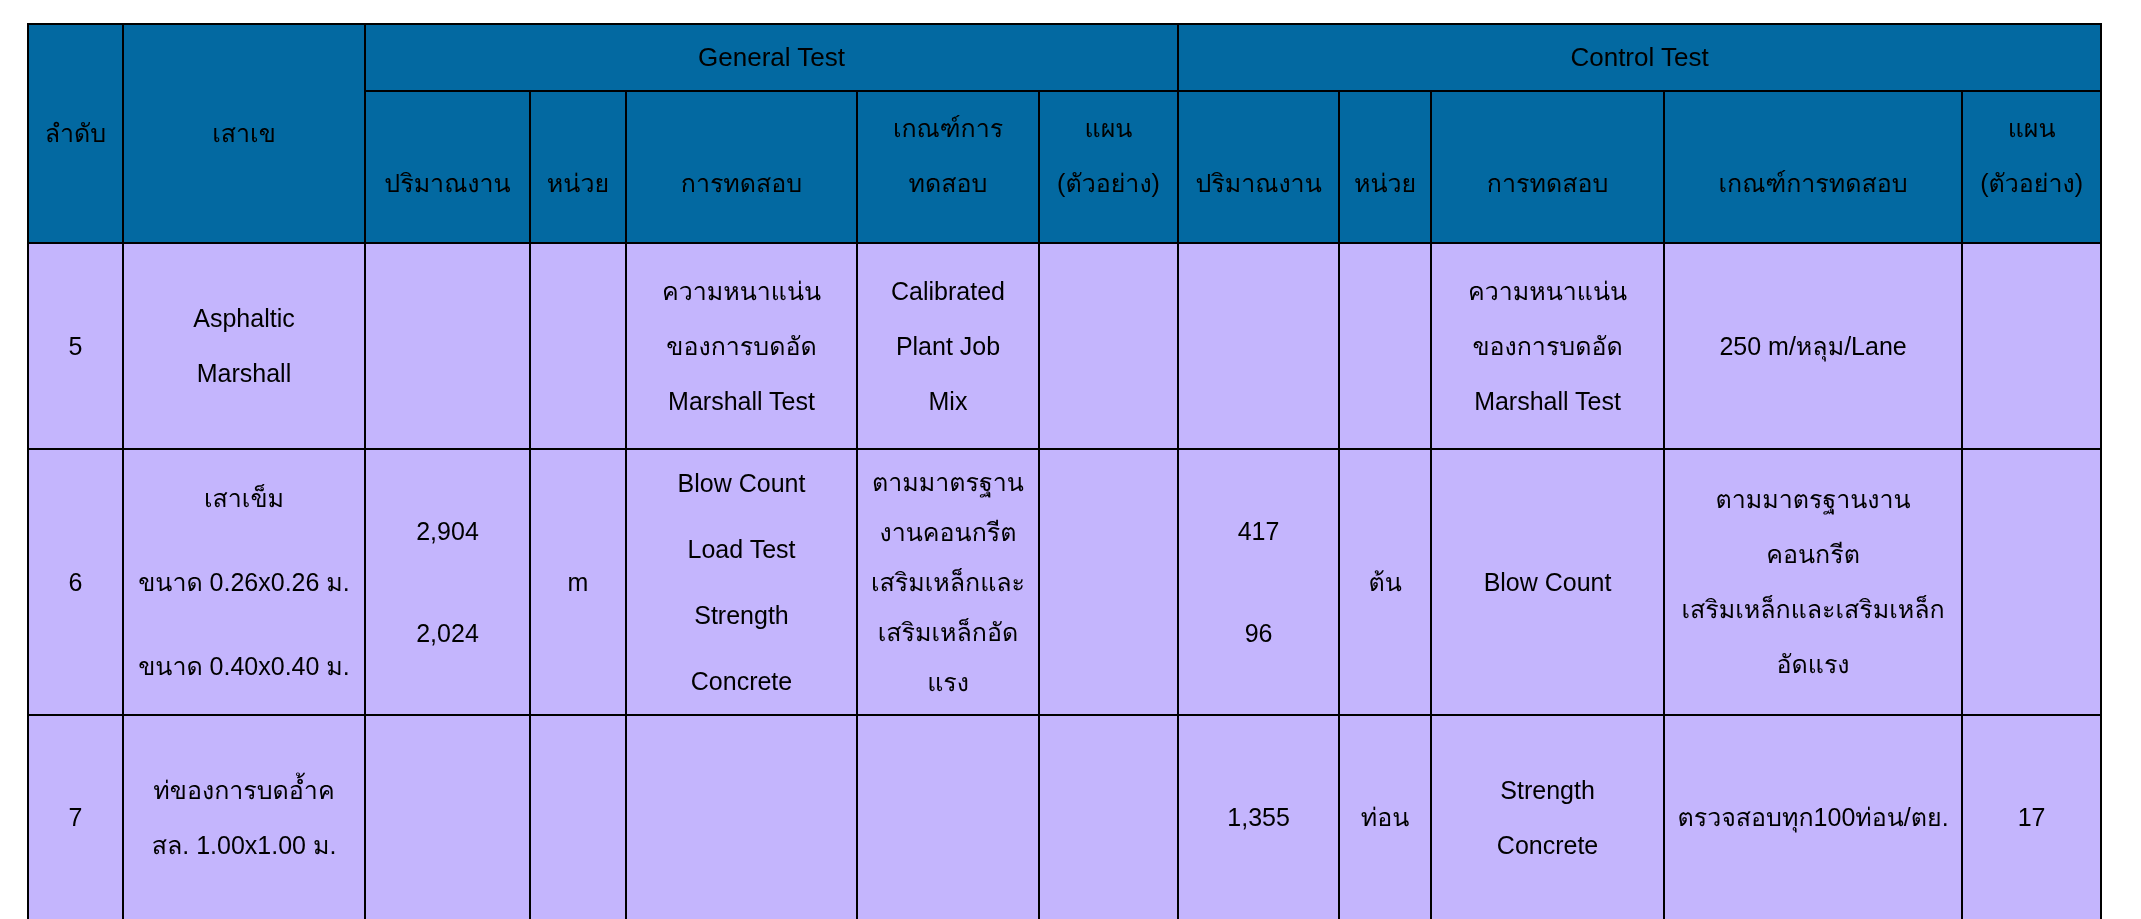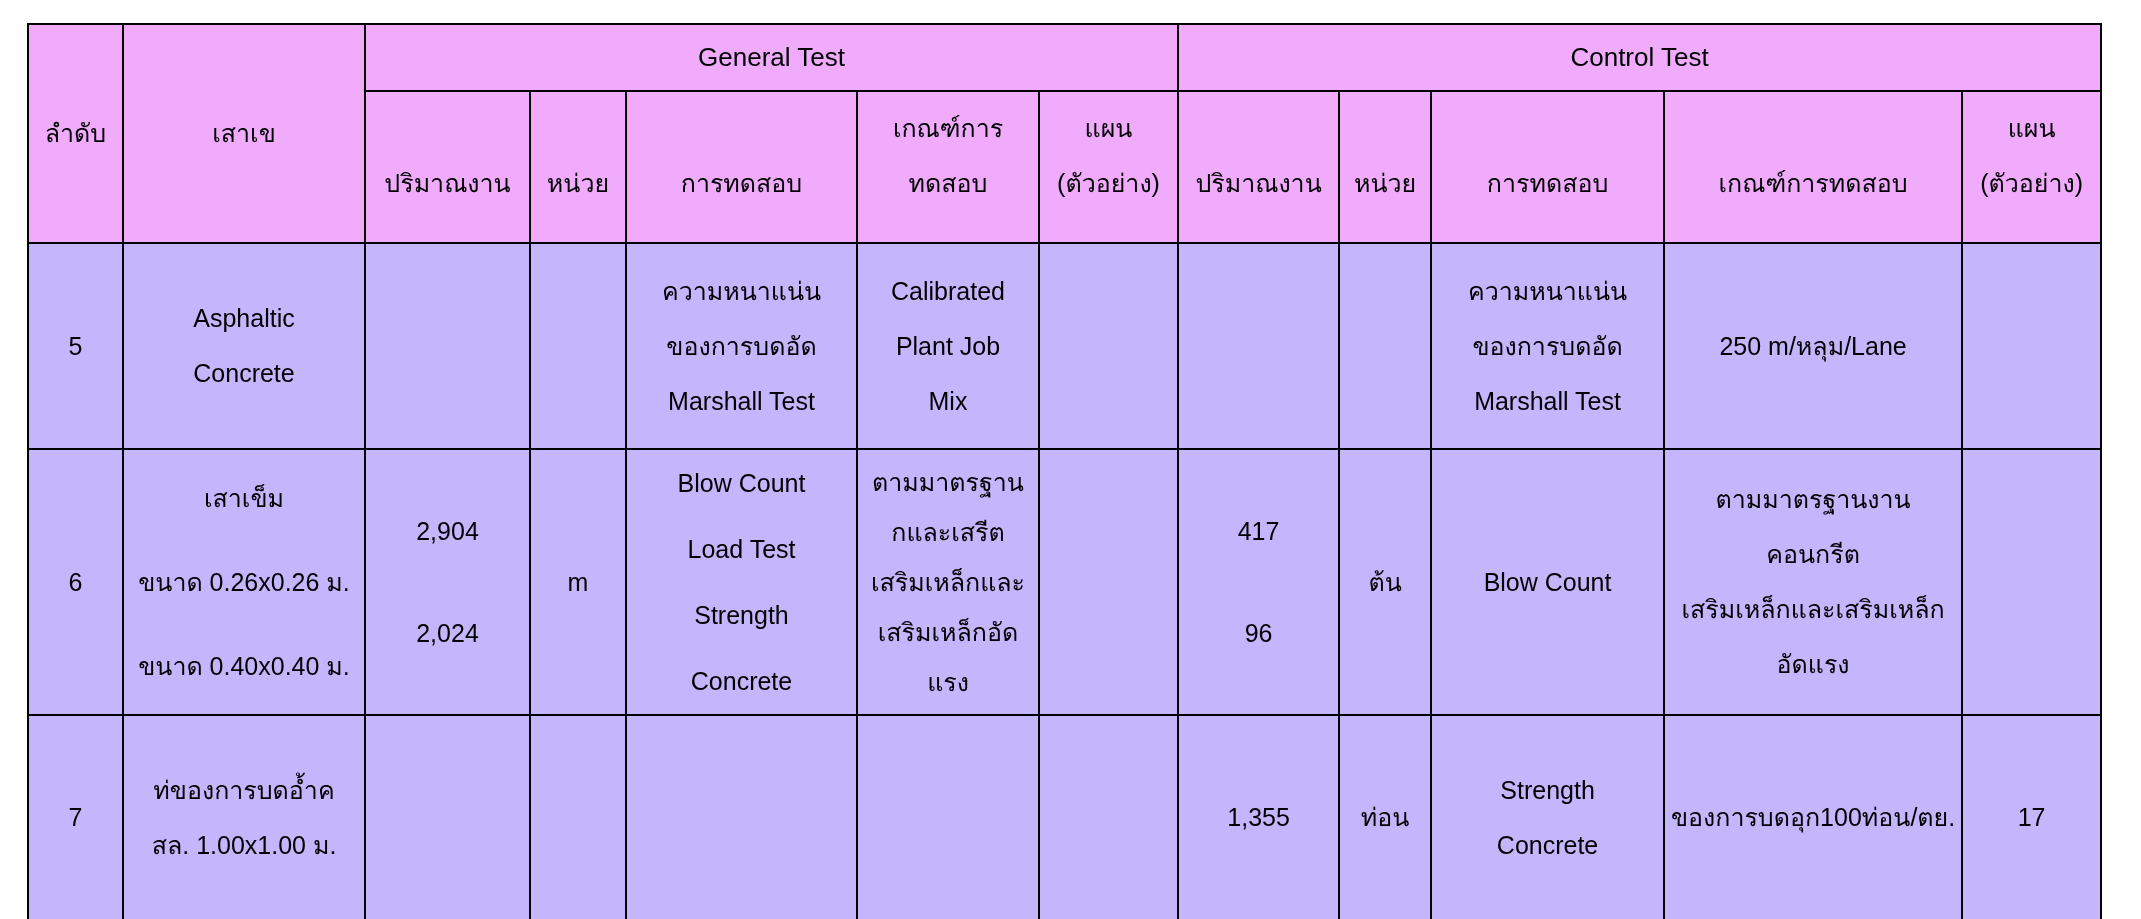--- a/index.html
+++ b/index.html
@@ -27,21 +27,21 @@
     border: 2px solid #000000;
     color: #000000;
     text-align: center;
     vertical-align: middle;
     white-space: pre-line;
     font-weight: normal;
     padding: 0 4px;
     overflow: hidden;
   }
   .qc-table thead th {
-    background: #f0abfc;
+    background: #0369a1;
     font-size: 25px;
   }
   .qc-table thead tr.group-row th.group {
     height: 65px;
     font-size: 26px;
     vertical-align: middle;
   }
   .qc-table thead tr.sub-row th {
     height: 119px;
     vertical-align: bottom;
@@ -105,21 +105,21 @@
         <th>การทดสอบ</th>
         <th>เกณฑ์การทดสอบ</th>
         <th>แผน
 (ตัวอย่าง)</th>
       </tr>
     </thead>
     <tbody>
       <tr class="row-5">
         <td>5</td>
         <td>Asphaltic
-Concrete</td>
+Marshall</td>
         <td></td>
         <td></td>
         <td>ความหนาแน่น
 ของการบดอัด
 Marshall Test</td>
         <td>Calibrated
 Plant Job
 Mix</td>
         <td></td>
         <td></td>
@@ -136,21 +136,21 @@
 ขนาด 0.26x0.26 ม.
 ขนาด 0.40x0.40 ม.</td>
         <td class="lh102">2,904
 2,024</td>
         <td>m</td>
         <td class="lh66">Blow Count
 Load Test
 Strength
 Concrete</td>
         <td class="lh50">ตามมาตรฐาน
-กและเสรีต
+งานคอนกรีต
 เสริมเหล็กและ
 เสริมเหล็กอัด
 แรง</td>
         <td></td>
         <td class="lh102">417
 96</td>
         <td>ต้น</td>
         <td>Blow Count</td>
         <td>ตามมาตรฐานงานคอนกรีต
 เสริมเหล็กและเสริมเหล็ก
@@ -163,18 +163,18 @@
 สล. 1.00x1.00 ม.</td>
         <td></td>
         <td></td>
         <td></td>
         <td></td>
         <td></td>
         <td>1,355</td>
         <td>ท่อน</td>
         <td>Strength
 Concrete</td>
-        <td>ของการบดอุก100ท่อน/ตย.</td>
+        <td>ตรวจสอบทุก100ท่อน/ตย.</td>
         <td>17</td>
       </tr>
     </tbody>
   </table>
 </div>
 
 </body></html>

